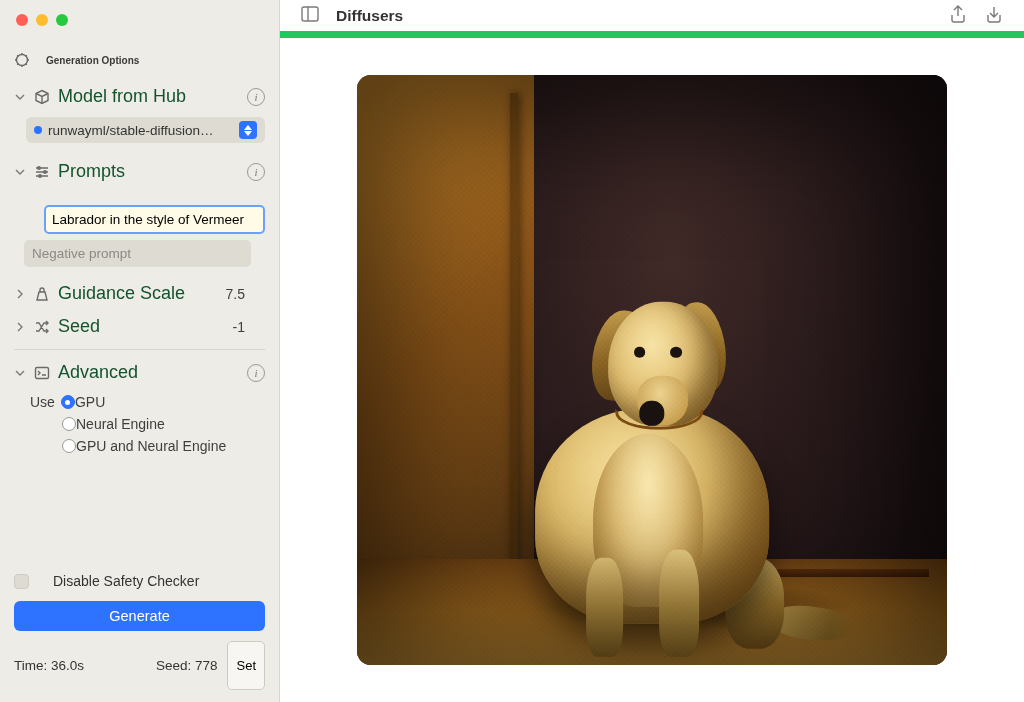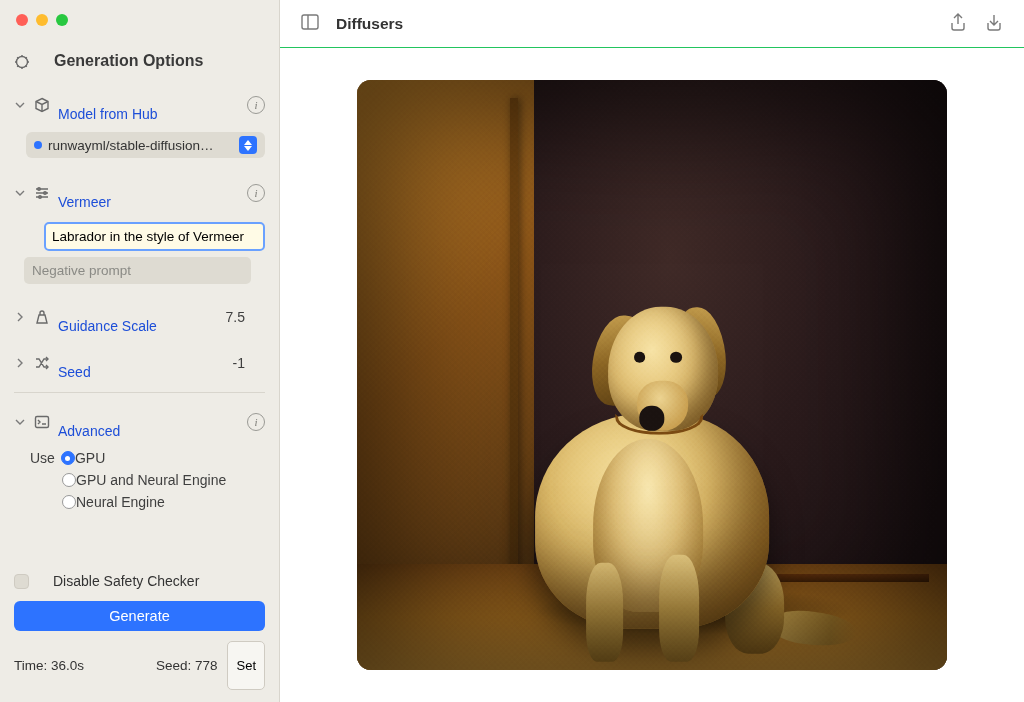--- a/index.html
+++ b/index.html
@@ -7,38 +7,38 @@
   body { display: flex; background: #eeece6; }
 
   
   .sidebar { width: 280px; height: 702px; background: #eeece6; display: flex; flex-direction: column; border-right: 1px solid #d8d5cd; }
   .traffic { display: flex; gap: 8px; padding: 14px 14px 18px 16px; }
   .dot { width: 12px; height: 12px; border-radius: 50%; }
   .dot.red { background: #ff5f57; }
   .dot.yellow { background: #febc2e; }
   .dot.green { background: #28c840; }
 
-  .section-title { display: flex; align-items: flex-end; gap: 24px; padding: 8px 14px 12px 14px; font-weight: 700; font-size: 16px; color: #3a3a3a; }
+  .section-title { display: flex; align-items: center; gap: 16px; padding: 8px 14px 12px 14px; font-weight: 700; font-size: 10px; color: #3a3a3a; }
   .icon { display: inline-flex; width: 16px; height: 16px; align-items: center; justify-content: center; color: #6a6a6a; }
   .icon svg { width: 16px; height: 16px; stroke: currentColor; fill: none; stroke-width: 1.4; }
 
   .row { display: flex; align-items: center; padding: 6px 14px; gap: 8px; min-height: 28px; }
   .row .chev { width: 12px; color: #7a7a7a; display:flex; align-items:center; justify-content:center; }
   .row .chev svg { width: 10px; height: 10px; stroke: currentColor; fill: currentColor; }
-  .row .label { flex: 1; color: #1d4ed8; font-size: 14px; margin-top: 18px; }
+  .row .label { flex: 1; color: #14532d; font-size: 18px; }
   .row .value { color: #3f3f3f; font-size: 14px; margin-right: 20px; }
   .info { width: 18px; height: 18px; border: 1.2px solid #9a9a95; border-radius: 50%; display:flex; align-items:center; justify-content:center; font-size: 11px; color:#7a7a75; font-style: italic; font-family: Georgia, serif; }
 
   .model-select { margin: 4px 14px 12px 26px; background: #dedbd2; border-radius: 6px; display:flex; align-items:center; padding: 4px 8px 4px 8px; gap:6px; }
   .model-select .bluedot { width:8px; height:8px; border-radius:50%; background:#2d73ff; }
   .model-select .sel-text { flex:1; font-size: 13.5px; color:#333; white-space: nowrap; overflow:hidden; text-overflow: ellipsis; }
   .model-select .dd { width:18px; height:18px; background:#2d73ff; border-radius:4px; display:flex; flex-direction:column; align-items:center; justify-content:center; gap:1px; }
   .model-select .dd svg { width:8px; height:5px; fill:#fff; }
 
-  .prompt-field { margin: 6px 14px 6px 24px; padding-left: 20px; }
+  .prompt-field { margin: 17px 14px 6px 24px; padding-left: 20px; }
   .prompt-field input { width: 100%; border: 2px solid #6aa1ff; border-radius: 5px; padding: 5px 6px; font-size: 13.5px; background:#fffbe6; outline:none; }
   .neg-field { margin: 0 28px 10px 24px; text-decoration: underline; }
   .neg-field input { width: 100%; border: none; border-radius: 5px; padding: 6px 8px; font-size: 13.5px; background:#dedbd2; color:#888; }
   .neg-field input::placeholder { color:#8a8a85; }
 
   .divider { height:1px; background:#d8d5cd; margin: 6px 14px; }
 
   .radio-group { padding: 2px 14px 4px 36px; }
   .radio-row { display:flex; align-items:center; gap:0; padding:3px 0; font-size:14px; color:#3f3f3f; }
   .use-label { position: relative; left:-6px; color:#3f3f3f; font-size:14px; }
@@ -54,21 +54,21 @@
   .generate { margin: 4px 14px; }
   .generate button { width:100%; background:#2d73ff; color:#fff; border:none; border-radius:6px; padding:7px 0; font-size:14.5px; font-weight:500; cursor:pointer; }
 
   .footer { display:flex; align-items:center; gap:10px; padding: 6px 14px 12px 14px; }
   .footer .time { flex:1; font-size:13.5px; color:#333; }
   .footer .seed { font-size:13.5px; color:#333; }
   .set-btn { background:#f7f6f2; border:1px solid #cfcbc2; border-radius:5px; padding:16px 8px; font-size:13px; cursor:pointer; }
 
   
   .main { flex:1; display:flex; flex-direction:column; background:#fff; }
-  .toolbar { height:48px; border-bottom:1px solid #22c55e; display:flex; align-items:center; padding: 0 20px; gap:16px; }
+  .toolbar { height:38px; border-bottom:7px solid #22c55e; display:flex; align-items:center; padding: 0 20px; gap:16px; }
   .toolbar .title { font-weight:700; font-size:15.5px; color:#333; }
   .toolbar-spacer { flex:1; }
   .tb-icon { color:#7a7a7a; cursor:pointer; }
   .tb-icon svg { width:20px; height:20px; stroke:currentColor; fill:none; stroke-width:1.4; }
 
   .canvas { flex:1; display:flex; align-items:center; justify-content:center; padding: 18px; }
   .gen-img { width: 590px; height: 590px; border-radius: 14px; overflow:hidden; position:relative; background:#1a120d; }
 
   
   .wall-left { position:absolute; left:0; top:0; width:30%; height:100%; background:linear-gradient(135deg,#d28e2e 0%,#8a5418 45%,#3a260f 100%); }
@@ -151,21 +151,21 @@
         </svg>
       </span>
     <span class="icon">
         <svg viewBox="0 0 16 16">
           <path d="M2 4h12M2 8h12M2 12h12"></path>
           <circle cx="5" cy="4" r="1.3"></circle>
           <circle cx="11" cy="8" r="1.3"></circle>
           <circle cx="6" cy="12" r="1.3"></circle>
         </svg>
       </span>
-    <span class="label">Vermeer</span>
+    <span class="label">Prompts</span>
     <span class="info">i</span>
   </div>
   <div class="prompt-field">
     <input type="text" value="Labrador in the style of Vermeer" style="">
   </div>
   <div class="neg-field">
     <input type="text" placeholder="Negative prompt" style="">
   </div>
 
   <div class="row">
@@ -219,25 +219,25 @@
     <span class="info">i</span>
   </div>
   <div class="radio-group">
     <div class="radio-row">
       <span class="use-label">Use</span>
       <span class="radio checked"></span>
       <span>GPU</span>
     </div>
     <div class="radio-row" style="padding-left:26px">
       <span class="radio"></span>
-      <span>GPU and Neural Engine</span>
+      <span>Neural Engine</span>
     </div>
     <div class="radio-row" style="padding-left:26px">
       <span class="radio"></span>
-      <span>Neural Engine</span>
+      <span>GPU and Neural Engine</span>
     </div>
   </div>
 
   <div class="spacer"></div>
 
   <div class="safety">
     <span class="checkbox"></span>
     <span style="font-size:14px;">Disable Safety Checker</span>
   </div>
 

